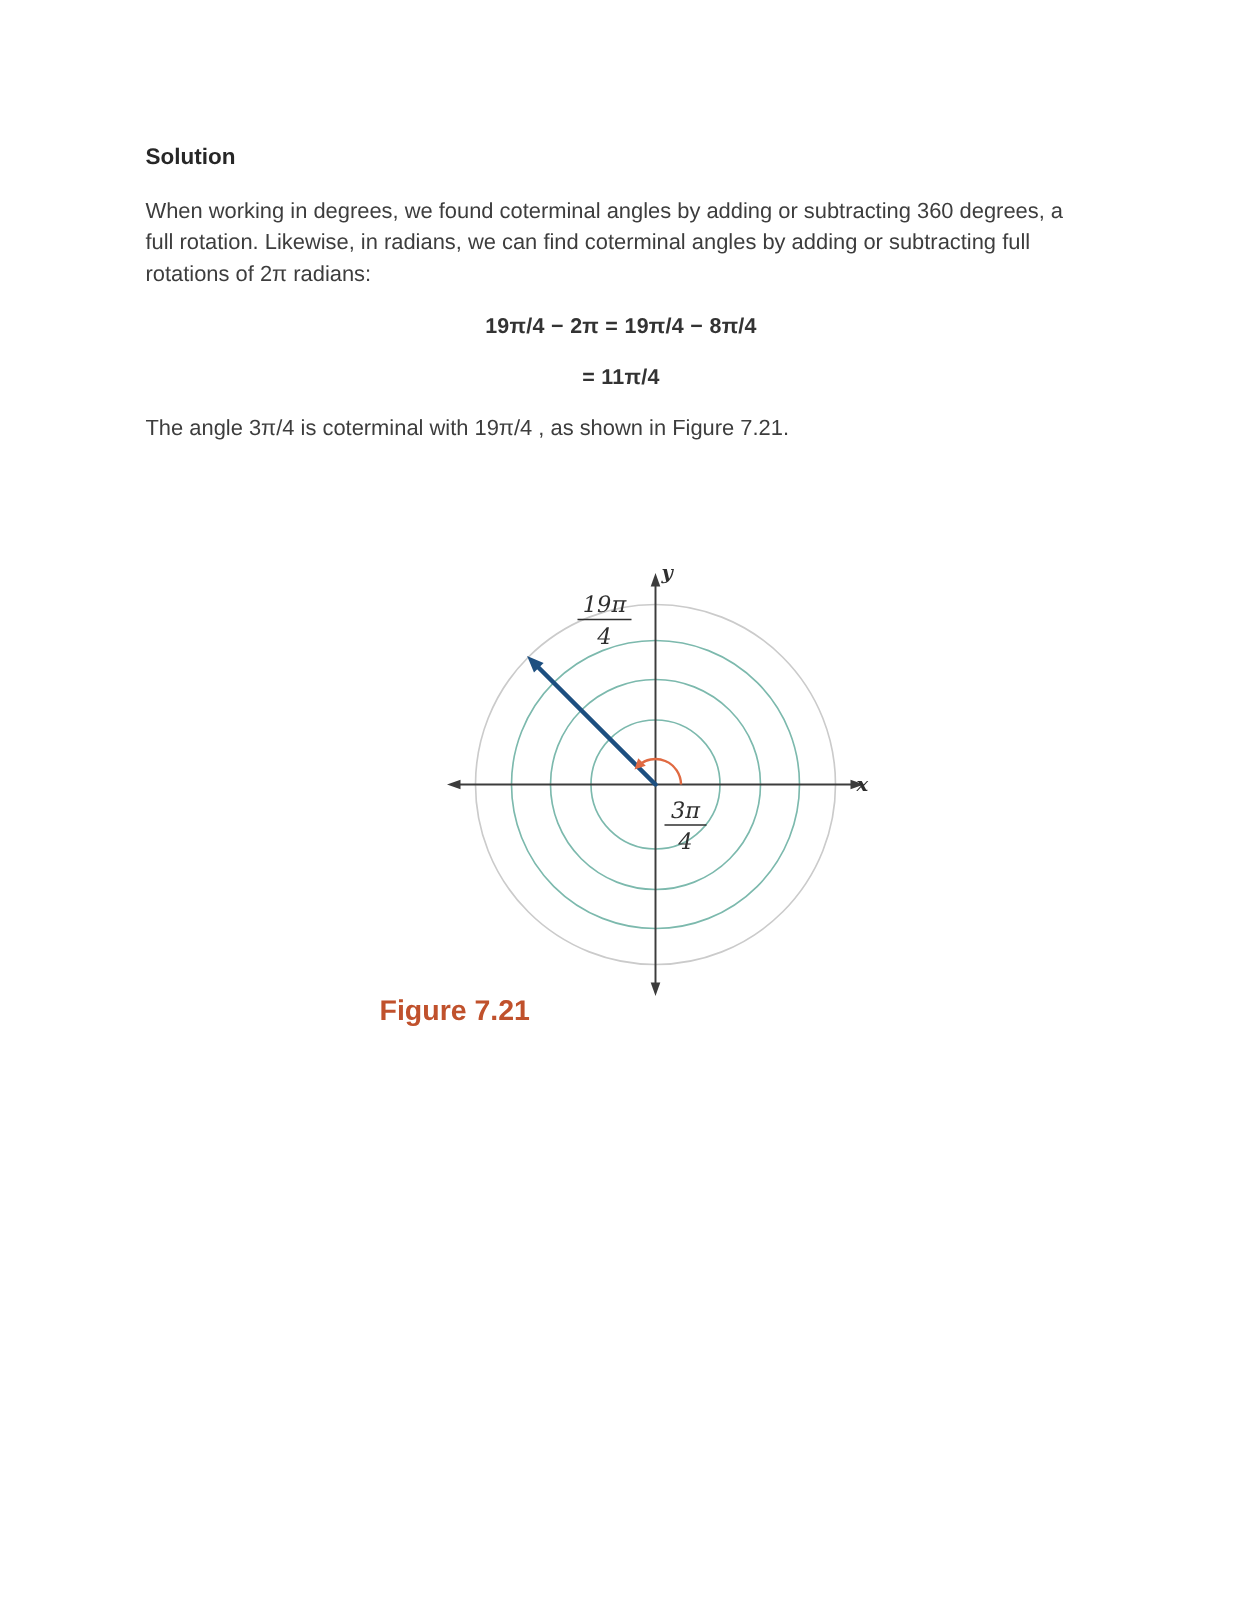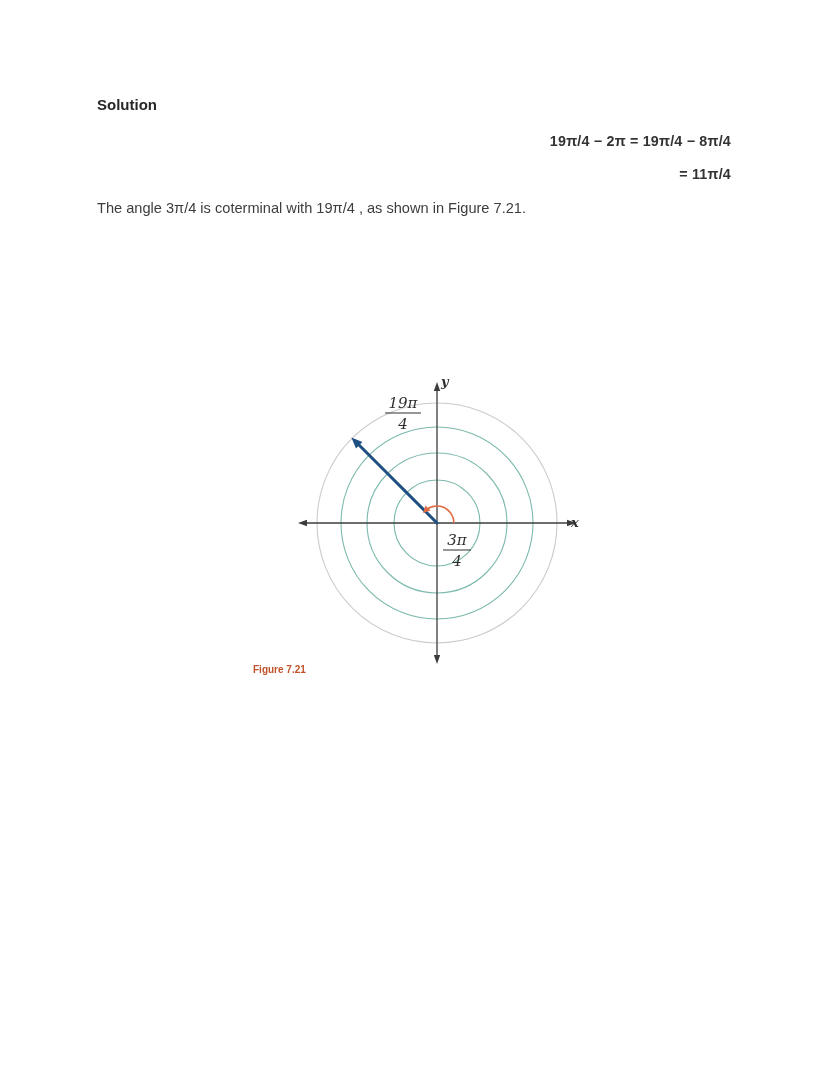--- a/index.html
+++ b/index.html
@@ -19,38 +19,38 @@
     line-height: 1.45;
   }
   .heading {
     font-weight: bold;
     font-size: 15px;
     color: #272727;
     margin-bottom: 15px;
   }
   .para { margin-bottom: 14px; }
   .equation {
-    text-align: right;
+    text-align: center;
     font-weight: bold;
     color: #333333;
     font-size: 14.3px;
     margin: 13px 0;
     letter-spacing: 0.2px;
   }
   .figure-svg {
     position: absolute;
     left: 277px;
     top: 375px;
   }
   .figure-caption {
     position: absolute;
     left: 253px;
     top: 664px;
     font-weight: bold;
-    font-size: 10px;
+    font-size: 19px;
     color: #c0512c;
   }
   
   .axis { stroke: #3c3c3c; stroke-width: 1.3; }
   .axis-arrow { fill: #3c3c3c; }
   .spiral { fill: none; stroke: #7cb9ad; stroke-width: 1.1; }
   .outer-ring { fill: none; stroke: #cbcbcb; stroke-width: 1.1; }
   .terminal { stroke: #1d4f80; stroke-width: 3; stroke-linecap: round; }
   .terminal-head { fill: #1d4f80; }
   .arc { fill: none; stroke: #e06a42; stroke-width: 1.6; }
@@ -71,20 +71,21 @@
   }
 </style>
 </head>
 <body>
 
 <div class="page">
   <div class="content">
 
     <div class="heading">Solution</div>
 
+    <p class="para">When working in degrees, we found coterminal angles by adding or subtracting 360 degrees, a full rotation. Likewise, in radians, we can find coterminal angles by adding or subtracting full rotations of 2π radians:</p>
 
     <div class="equation">19π/4 − 2π = 19π/4 − 8π/4</div>
     <div class="equation">= 11π/4</div>
 
 
 
     <p class="para">The angle 3π/4 is coterminal with 19π/4 , as shown in Figure 7.21.</p>
   </div>
 
   <svg class="figure-svg" width="320" height="300" viewBox="0 0 320 300">

